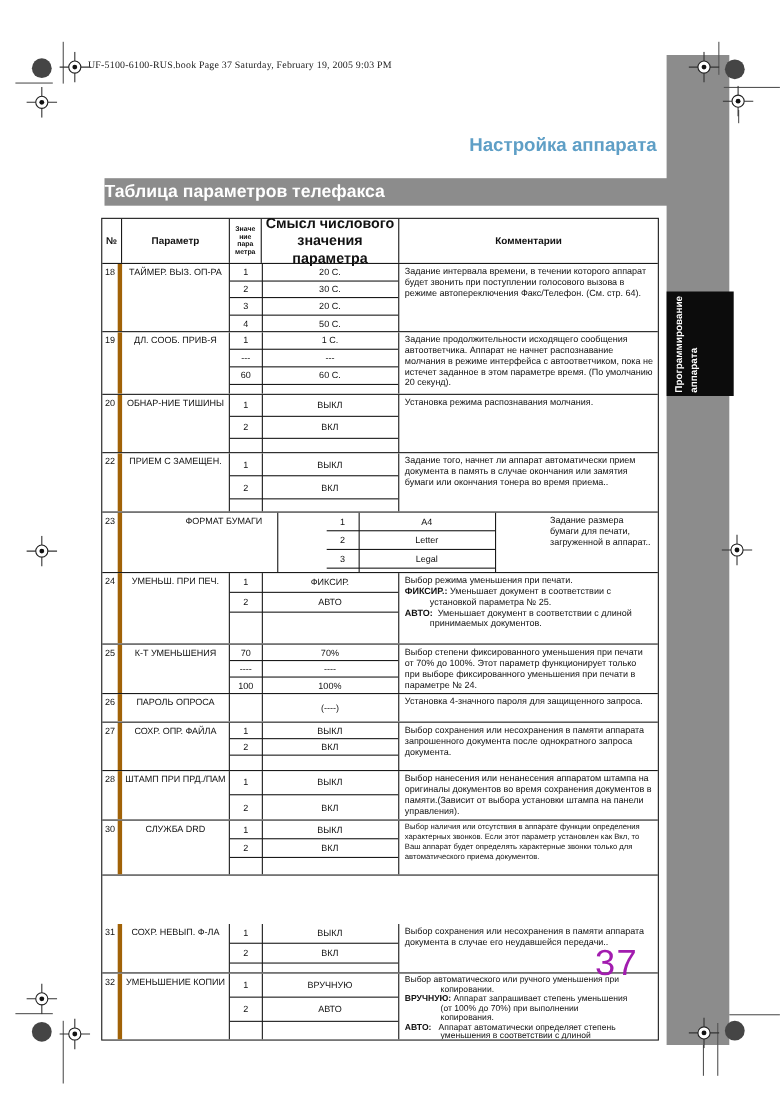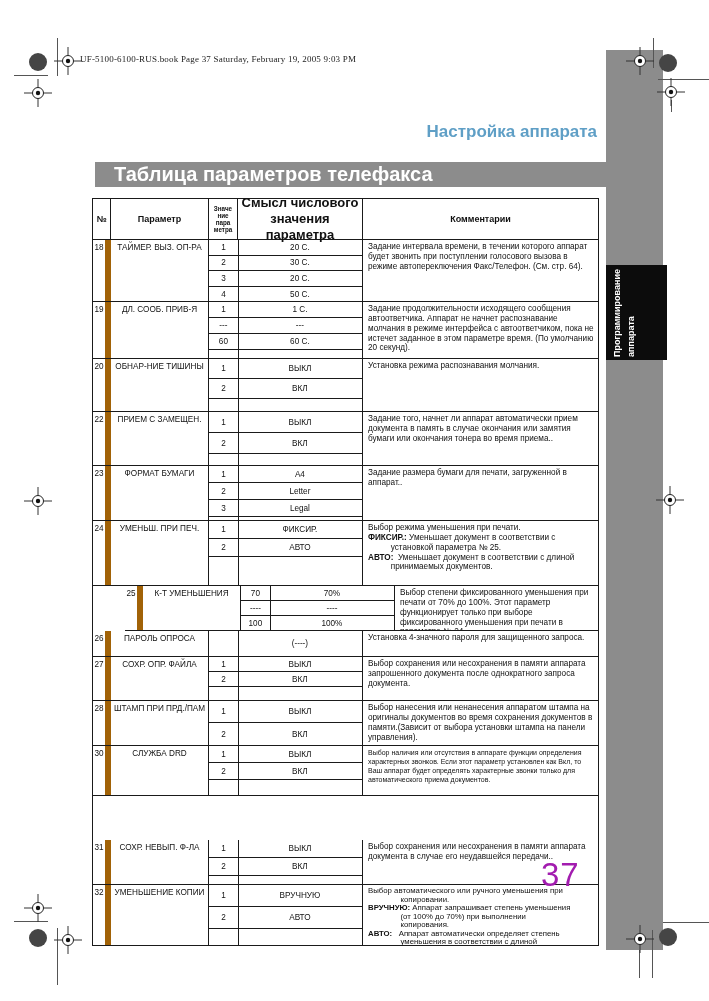--- a/index.html
+++ b/index.html
@@ -1,34 +1,34 @@
 <!DOCTYPE html>
 <html style="--blue: #5f9fc6; --gray: #8c8c8c; --black: #0c0c0c;"><head>
 <meta charset="utf-8">
 <style>
   html,body{margin:0;padding:0;}
   body{width:709px;height:1001px;background:#fff;font-family:"Liberation Sans",sans-serif;color:#111;position:relative;}
   .page{position:absolute;inset:0;overflow:hidden;background:#ffffff;}
 
   .print-header{position:absolute;left:80px;top:54px;font-family:"Liberation Serif",serif;font-size:9px;color:#222;letter-spacing:.2px;white-space:nowrap;}
   .section-title{position:absolute;top:122px;right:112px;font-size:17px;font-weight:bold;color:var(--blue,#5f9fc6);}
-  .title-bar{position:absolute;left:95px;top:162px;width:551px;height:25px;background:var(--gray,#8c8c8c);color:#fff;font-size:20px;font-weight:bold;line-height:25px;padding-left:19px;box-sizing:border-box;white-space:nowrap;}
+  .title-bar{position:absolute;left:95px;top:162px;width:551px;height:25px;background:var(--gray,#8c8c8c);color:#fff;font-size:16px;font-weight:bold;line-height:25px;padding-left:0;box-sizing:border-box;white-space:nowrap;}
 
   .ptable{position:absolute;left:92px;top:198px;width:507px;border:1px solid #1a1a1a;box-sizing:border-box;background:#fff;}
   .thead{display:flex;height:40px;border-bottom:1px solid #1a1a1a;font-weight:bold;text-align:center;}
   .th{display:flex;align-items:center;justify-content:center;border-right:1px solid #1a1a1a;box-sizing:border-box;}
   .th-num{width:18px;font-size:9px;}
   .th-param{width:98px;font-size:9px;}
   .th-val{width:29px;font-size:6.3px;line-height:1.12;white-space:pre-line;}
   .th-meaning{width:125px;font-size:13px;line-height:1.25;white-space:pre-line;}
   .th-com{flex:1;border-right:none;font-size:9px;}
 
   .prow{display:flex;border-bottom:1px solid #1a1a1a;box-sizing:border-box;overflow:hidden;}
   .prow:last-child{border-bottom:none;}
-  .c-num{width:18px;border-right:6px solid #a16207;font-size:8.2px;text-align:center;padding-top:3px;box-sizing:border-box;}
+  .c-num{width:18px;border-right:4px solid #a16207;font-size:8.2px;text-align:center;padding-top:3px;box-sizing:border-box;}
   .c-param{width:98px;border-right:1px solid #1a1a1a;font-size:8.2px;text-align:center;padding-top:3px;box-sizing:border-box;line-height:1.15;}
   .c-vals{width:154px;border-right:1px solid #1a1a1a;position:relative;box-sizing:border-box;}
   .vdiv{position:absolute;left:29px;top:0;bottom:0;width:0;border-left:1px solid #1a1a1a;}
   .vrow{display:flex;box-sizing:border-box;}
   .vrow.b{border-bottom:1px solid #1a1a1a;}
   .vv{width:29px;display:flex;align-items:center;justify-content:center;font-size:8.2px;}
   .vm{width:125px;display:flex;align-items:center;justify-content:center;font-size:8.2px;}
   .c-com{flex:1;font-size:8.2px;line-height:1.2;padding:2px 4px 0 5px;white-space:pre-wrap;box-sizing:border-box;overflow:hidden;}
   .c-com.small{font-size:7px;line-height:1.3;}
   .c-com.tight{font-size:7.8px;line-height:1.1;}
@@ -139,21 +139,21 @@
               <div class="vv">1</div>
               <div class="vm">ВЫКЛ</div>
             </div>
             <div class="vrow b" style="height: 21px;">
               <div class="vv">2</div>
               <div class="vm">ВКЛ</div>
             </div>
           </div>
           <div class="c-com"><span>Задание того, начнет ли аппарат автоматически прием документа в память в случае окончания или замятия бумаги или окончания тонера во время приема..</span></div>
         </div>
-        <div class="prow" style="height: 55px;">
+        <div class="prow" style="height: 55px; gap: 44px;">
           <div class="c-num">23</div>
           <div class="c-param">ФОРМАТ БУМАГИ</div>
           <div class="c-vals">
             <div class="vdiv"></div>
             <div class="vrow b" style="height: 17px;">
               <div class="vv">1</div>
               <div class="vm">A4</div>
             </div>
             <div class="vrow b" style="height: 17px;">
               <div class="vv">2</div>
@@ -179,21 +179,21 @@
               <div class="vv">2</div>
               <div class="vm">АВТО</div>
             </div>
           </div>
           <div class="c-com"><span>Выбор режима уменьшения при печати.
 </span><span class="b">ФИКСИР.:</span><span> Уменьшает документ в соответствии с
           установкой параметра № 25.
 </span><span class="b">АВТО:</span><span>  Уменьшает документ в соответствии с длиной
           принимаемых документов.</span></div>
         </div>
-        <div class="prow" style="height: 45px; margin-left: 32px;">
+        <div class="prow" style="height: 45px;">
           <div class="c-num">25</div>
           <div class="c-param">К-Т УМЕНЬШЕНИЯ</div>
           <div class="c-vals">
             <div class="vdiv"></div>
             <div class="vrow b" style="height: 15px;">
               <div class="vv">70</div>
               <div class="vm">70%</div>
             </div>
             <div class="vrow b" style="height: 15px;">
               <div class="vv">----</div>

